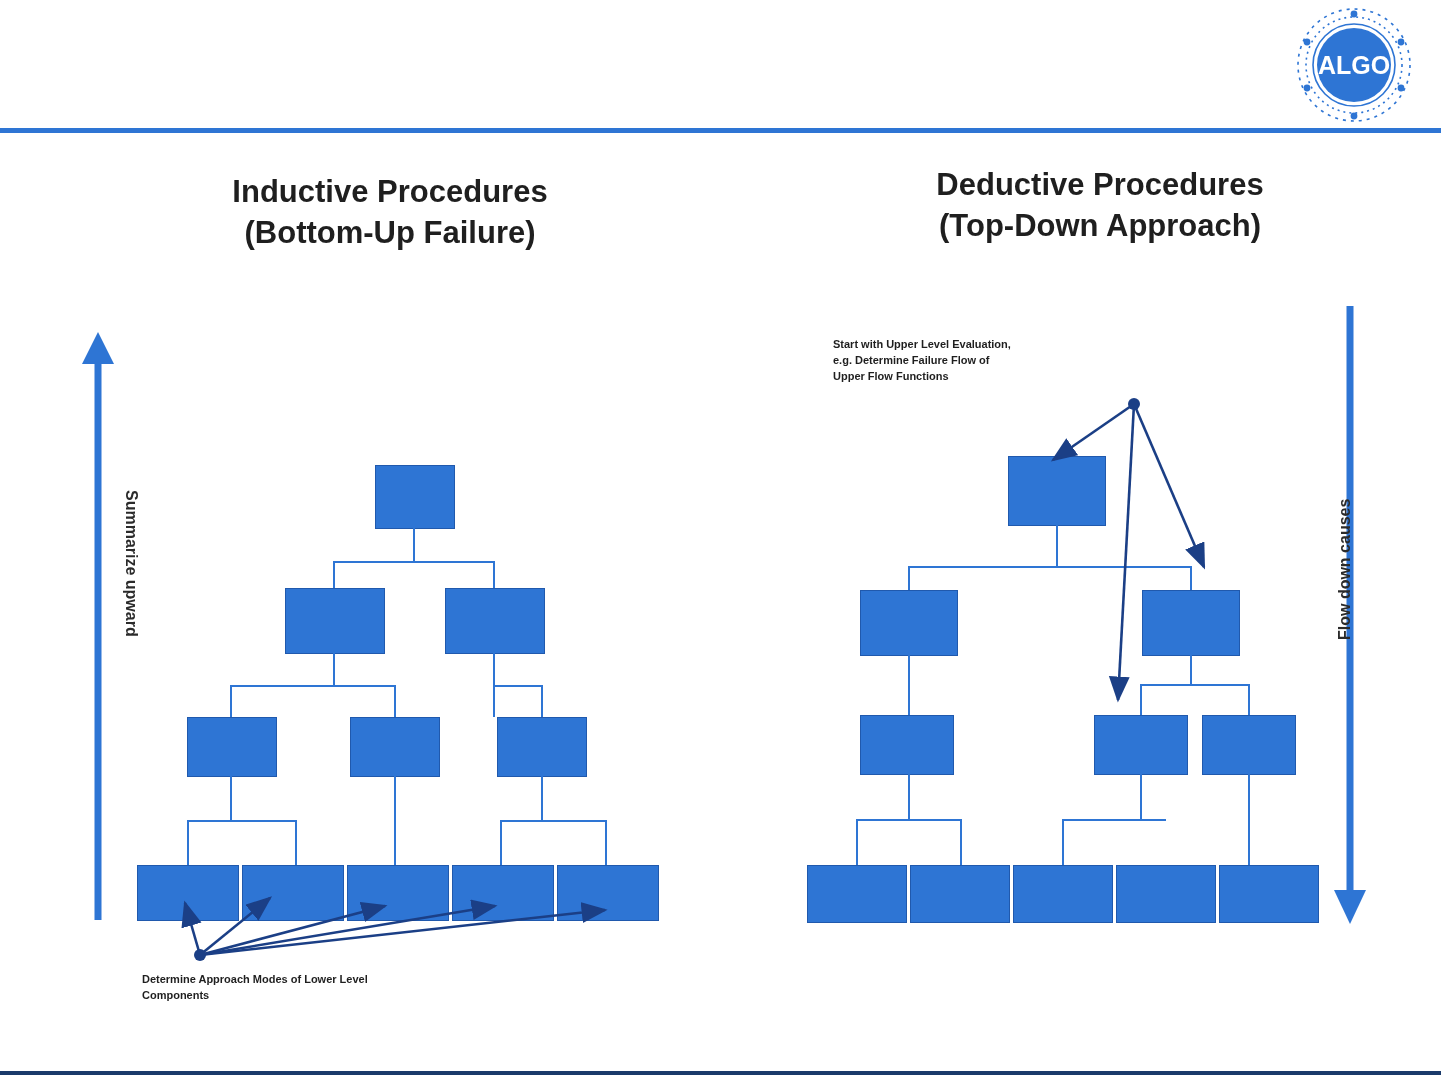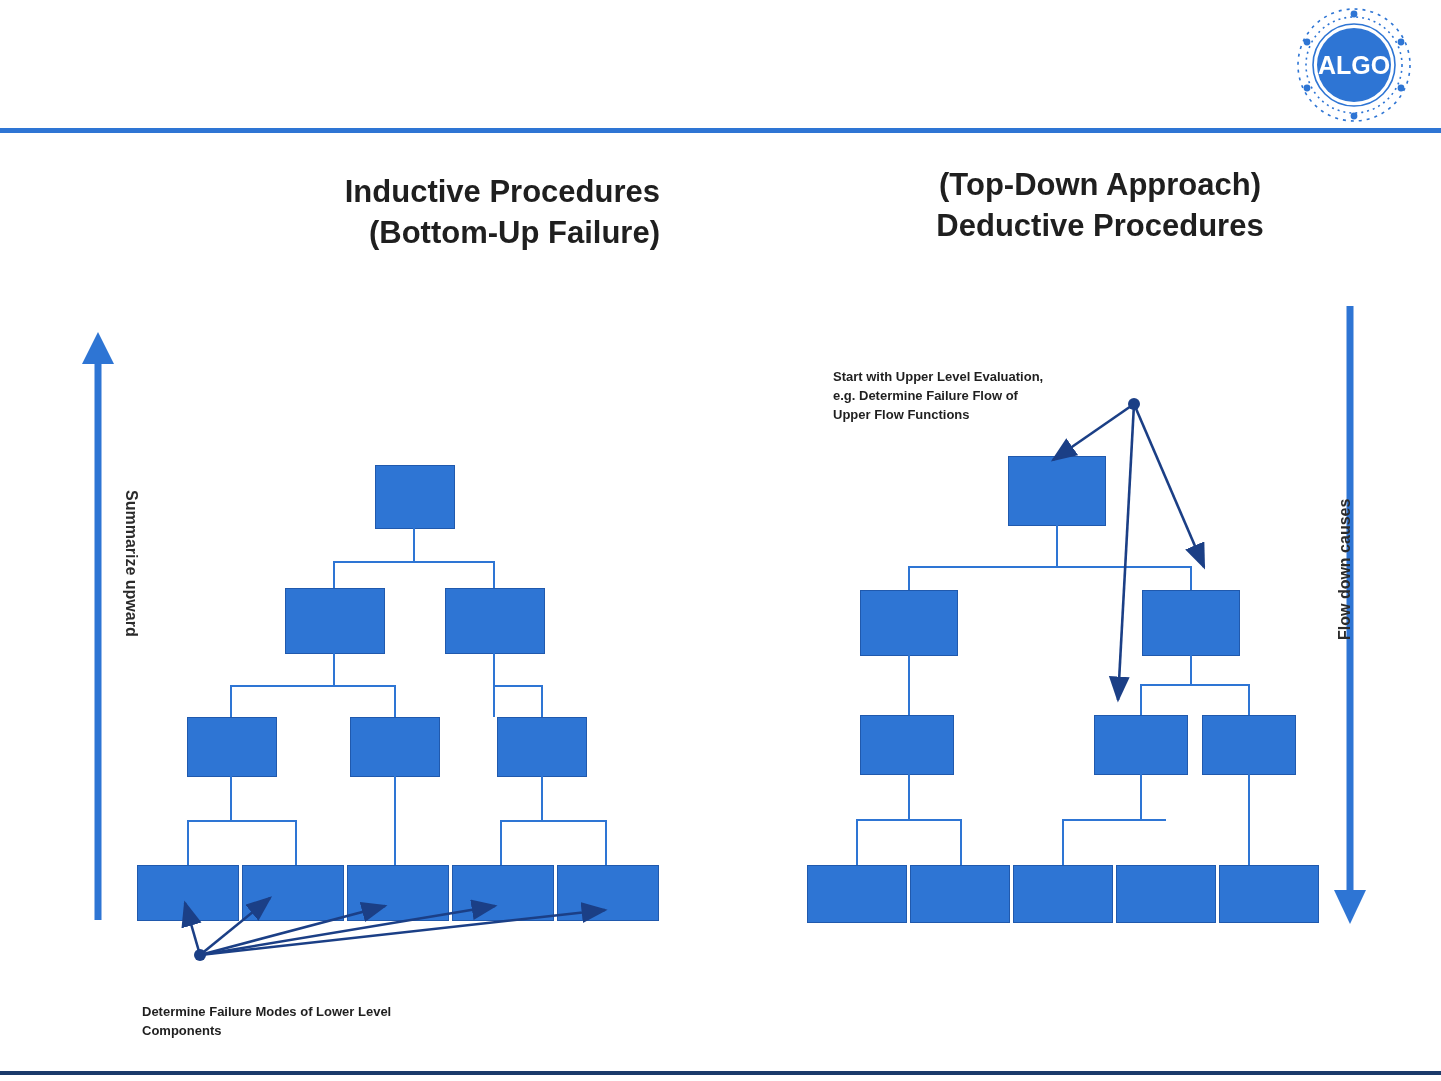--- a/index.html
+++ b/index.html
@@ -50,21 +50,21 @@
 
   
   .title {
     position: absolute;
     font-size: 31px;
     font-weight: bold;
     color: #1f1f1f;
     line-height: 1.32;
     text-align: center;
   }
-  #title-left  { left: 120px; top: 172px; width: 540px; text-align: right; }
+  #title-left  { left: 120px; top: 172px; width: 540px; }
   #title-right { left: 810px; top: 165px; width: 580px; }
 
   
   .panel { position: absolute; }
   #panel-left  { left: 60px;  top: 300px; width: 660px; height: 740px; }
   #panel-right { left: 790px; top: 290px; width: 620px; height: 700px; }
 
   
   .node {
     position: absolute;
@@ -97,25 +97,24 @@
   }
   #label-flowdown {
     left: 1336px;
     top: 640px;
     transform: rotate(-90deg);
   }
 
   
   .annot {
     position: absolute;
-    font-size: 13px;
+    font-size: 11px;
     font-weight: bold;
     color: #1f1f1f;
     line-height: 1.45;
-    margin-top: 31px;
   }
   #annot-bottom { left: 142px; top: 972px; width: 520px; }
   #annot-top    { left: 833px; top: 337px; width: 470px; }
 
   
   .overlay {
     position: absolute;
     left: 0; top: 0;
     width: 1441px; height: 1081px;
     pointer-events: none;
@@ -148,22 +147,22 @@
 
   <div class="header-rule"></div>
   <div class="footer-rule"></div>
 
   <div class="title" id="title-left">
     <div>Inductive Procedures</div>
     <div>(Bottom-Up Failure)</div>
   </div>
 
   <div class="title" id="title-right">
+    <div>Deductive Procedures</div>
     <div>(Top-Down Approach)</div>
-    <div>Deductive Procedures</div>
   </div>
 
   <div class="panel" id="panel-left">
 
     <div class="node" style="left:315px; top:165px; width:78px; height:62px;"></div>
 
     <div class="node" style="left:225px; top:288px; width:98px; height:64px;"></div>
     <div class="node" style="left:385px; top:288px; width:98px; height:64px;"></div>
 
     <div class="node" style="left:127px; top:417px; width:88px; height:58px;"></div>
@@ -204,21 +203,21 @@
 
   <div class="vaxis" style="left:76px; top:330px;">
     <svg width="44" height="590" viewBox="0 0 44 590" xmlns="http://www.w3.org/2000/svg">
       <line x1="22" y1="590" x2="22" y2="26" stroke="#2e75d4" stroke-width="7"></line>
       <polygon points="22,2 6,34 38,34" fill="#2e75d4"></polygon>
     </svg>
   </div>
   <div class="axis-label" id="label-summarize">Summarize upward</div>
 
   <div class="annot" id="annot-bottom">
-    <div>Determine Failure Modes of Lower Level</div>
+    <div>Determine Approach Modes of Lower Level</div>
     <div>Components</div>
   </div>
 
   <div class="panel" id="panel-right">
 
     <div class="node" style="left:218px; top:166px; width:96px; height:68px;"></div>
 
     <div class="node" style="left:70px;  top:300px; width:96px; height:64px;"></div>
     <div class="node" style="left:352px; top:300px; width:96px; height:64px;"></div>
 

